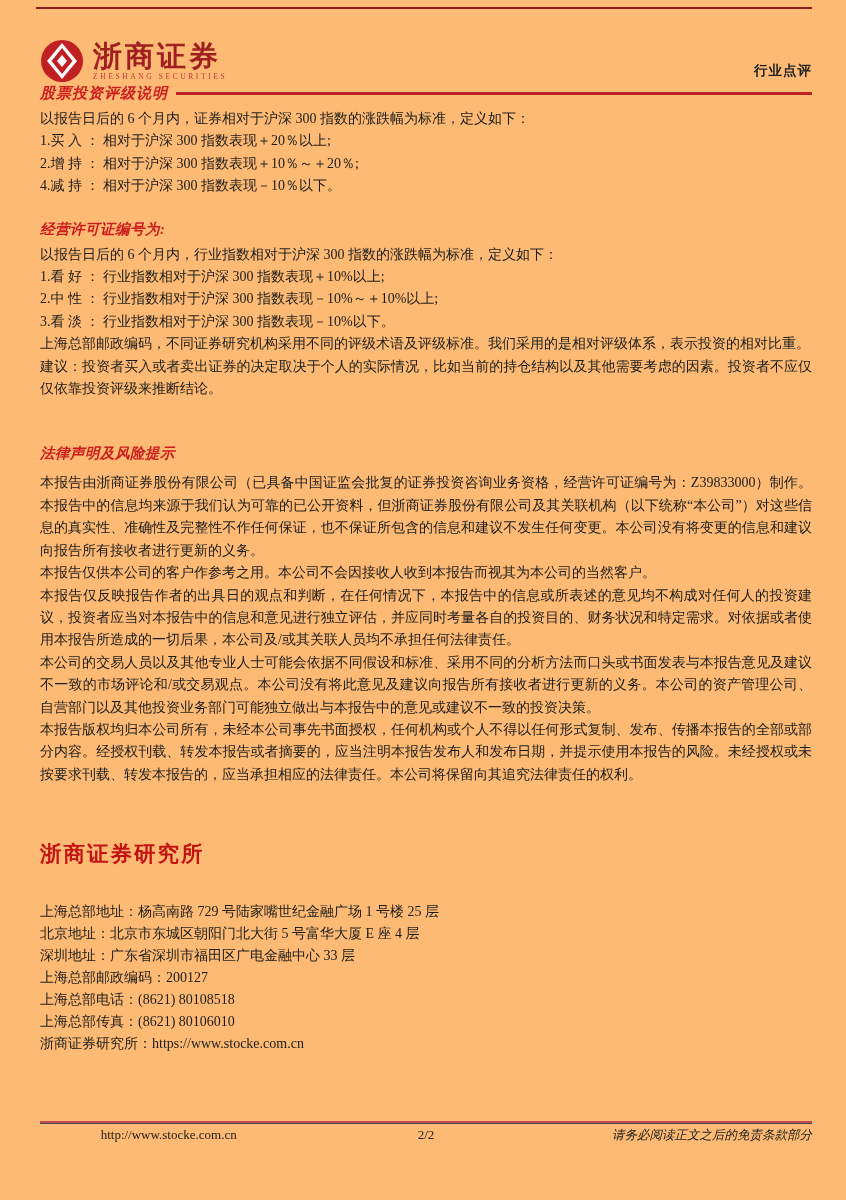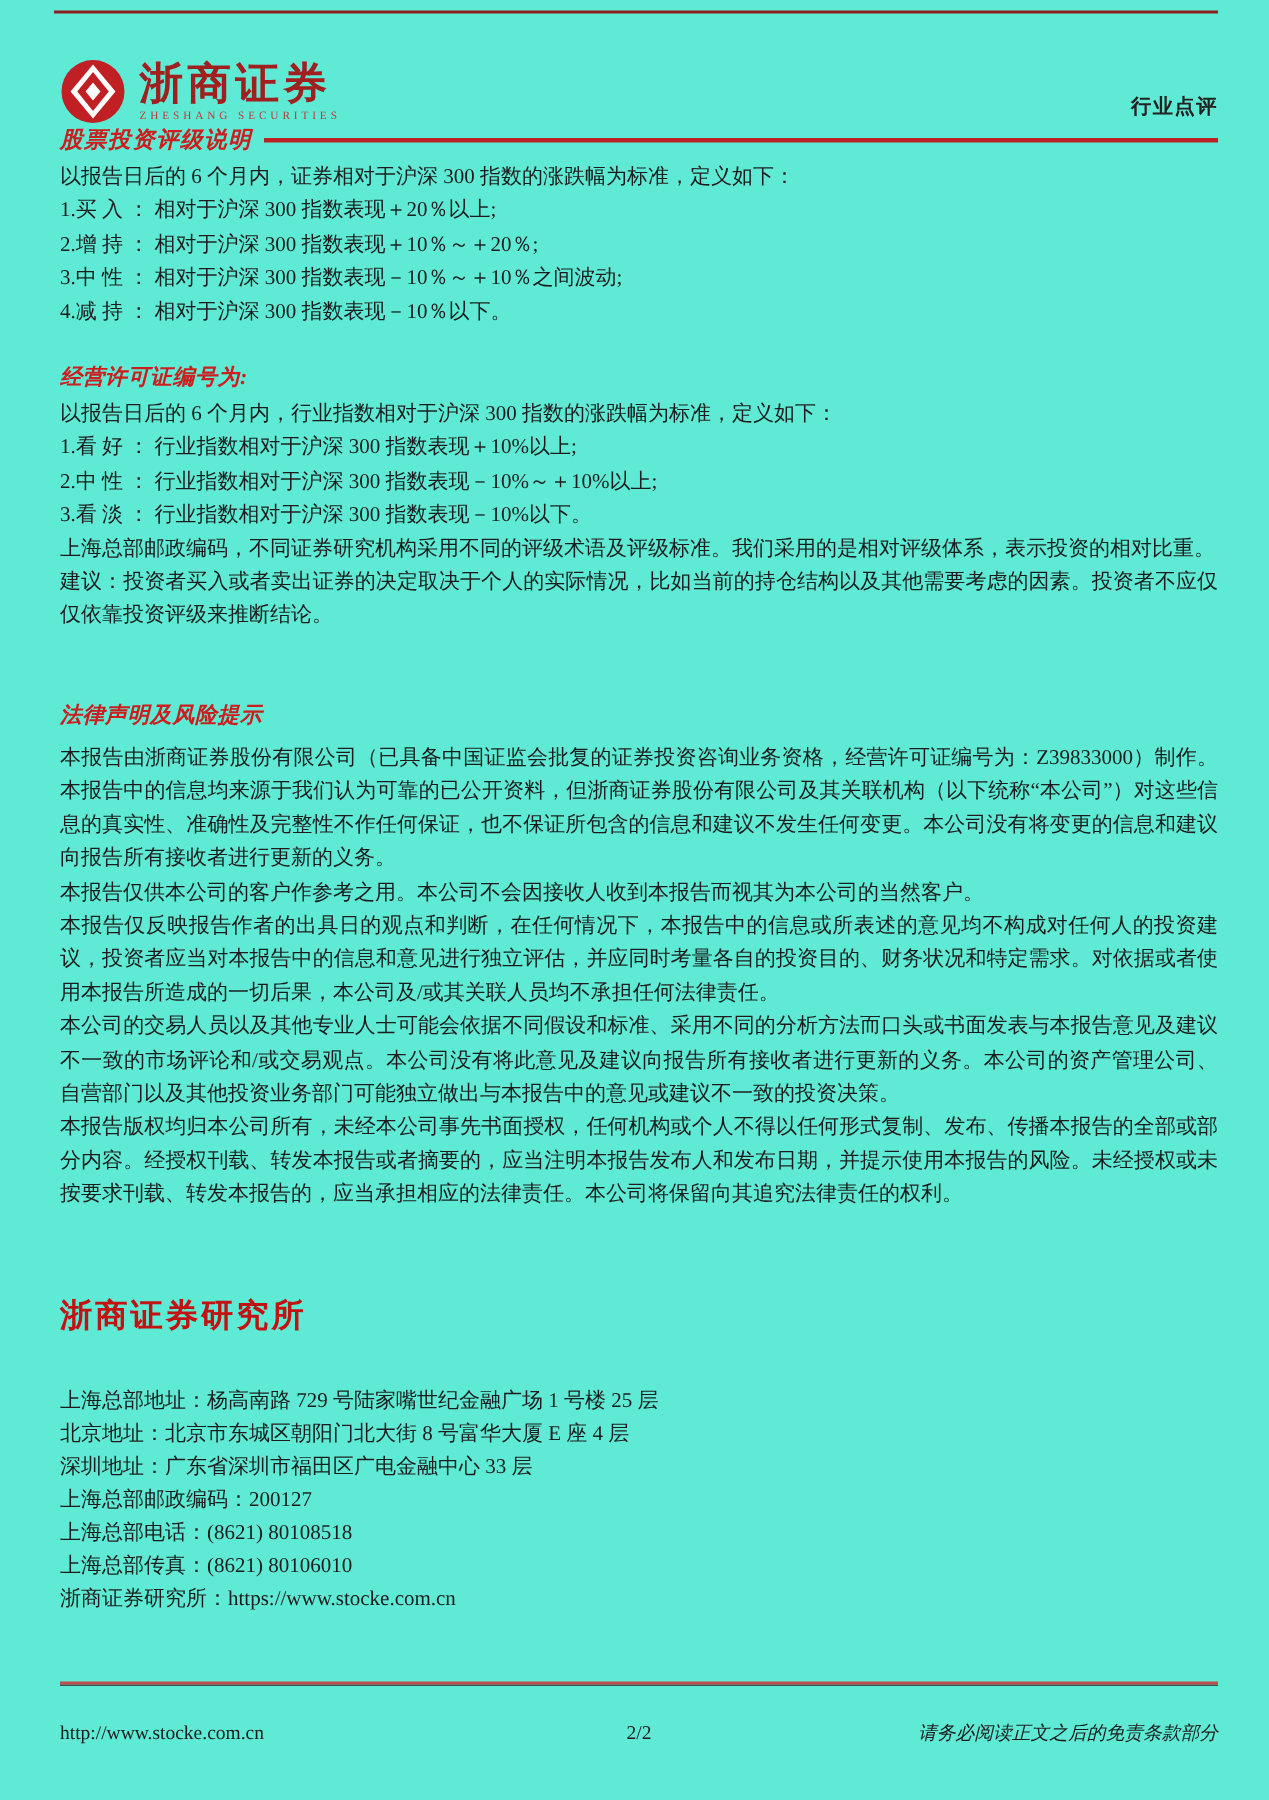--- a/index.html
+++ b/index.html
@@ -2,21 +2,21 @@
 <html><head>
 <meta charset="utf-8">
 <style>
   * { margin: 0; padding: 0; box-sizing: border-box; }
   html, body { background: #ffffff; }
   .page {
     position: relative;
     width: 846px;
     height: 1200px;
     margin: 0 auto;
-    background: #5eead4;
+    background: #fdba74;
     font-family: "Liberation Serif", "DejaVu Serif", serif;
     color: #1c1c1c;
     overflow: hidden;
   }
   .content { padding: 0 34px 0 40px; }
 
   .top-line {
     margin: 7px 34px 0 36px;
     border-top: 2px solid #8b1f1f;
   }
@@ -103,21 +103,21 @@
     height: 2px;
     border-top: 2.5px solid #bf4d4d;
     border-bottom: 1px solid #4d4d4d;
   }
   .footer-row {
     display: flex;
     align-items: baseline;
     margin-top: 3px;
     font-size: 13px;
   }
-  .footer-url { flex: 1; text-align: left; margin-top: 20px; }
+  .footer-url { flex: 1; text-align: center; }
   .footer-page { flex: 1; text-align: center; }
   .footer-disclaimer {
     flex: 1;
     text-align: right;
     font-style: italic;
     font-size: 12.5px;
     white-space: nowrap;
   }
 </style>
 </head>
@@ -146,42 +146,41 @@
     </div>
 
     <div class="title-rule-row">
       <span class="sec-title">股票投资评级说明</span>
       <span class="rule"></span>
     </div>
 
     <div class="gap-sm bodyline">以报告日后的 6 个月内，证券相对于沪深 300 指数的涨跌幅为标准，定义如下：</div>
     <div class="bodyline">1.买 入 ： 相对于沪深 300 指数表现＋20％以上;</div>
     <div class="bodyline">2.增 持 ： 相对于沪深 300 指数表现＋10％～＋20％;</div>
-    <div class="bodyline">3.中 性 ： 相对于沪深 300 指数表现－10％～＋10％之间波动;</div>
     <div class="bodyline">4.减 持 ： 相对于沪深 300 指数表现－10％以下。</div>
 
     <div class="sec-head gap-lg">经营许可证编号为:</div>
     <div class="gap-sm bodyline">以报告日后的 6 个月内，行业指数相对于沪深 300 指数的涨跌幅为标准，定义如下：</div>
     <div class="bodyline">1.看 好 ： 行业指数相对于沪深 300 指数表现＋10%以上;</div>
     <div class="bodyline">2.中 性 ： 行业指数相对于沪深 300 指数表现－10%～＋10%以上;</div>
     <div class="bodyline">3.看 淡 ： 行业指数相对于沪深 300 指数表现－10%以下。</div>
     <p class="bodyline">上海总部邮政编码，不同证券研究机构采用不同的评级术语及评级标准。我们采用的是相对评级体系，表示投资的相对比重。</p>
     <p class="bodyline">建议：投资者买入或者卖出证券的决定取决于个人的实际情况，比如当前的持仓结构以及其他需要考虑的因素。投资者不应仅仅依靠投资评级来推断结论。</p>
 
     <div class="sec-head gap-md">法律声明及风险提示</div>
     <p class="bodyline gap-p">本报告由浙商证券股份有限公司（已具备中国证监会批复的证券投资咨询业务资格，经营许可证编号为：Z39833000）制作。本报告中的信息均来源于我们认为可靠的已公开资料，但浙商证券股份有限公司及其关联机构（以下统称“本公司”）对这些信息的真实性、准确性及完整性不作任何保证，也不保证所包含的信息和建议不发生任何变更。本公司没有将变更的信息和建议向报告所有接收者进行更新的义务。</p>
     <p class="bodyline">本报告仅供本公司的客户作参考之用。本公司不会因接收人收到本报告而视其为本公司的当然客户。</p>
     <p class="bodyline">本报告仅反映报告作者的出具日的观点和判断，在任何情况下，本报告中的信息或所表述的意见均不构成对任何人的投资建议，投资者应当对本报告中的信息和意见进行独立评估，并应同时考量各自的投资目的、财务状况和特定需求。对依据或者使用本报告所造成的一切后果，本公司及/或其关联人员均不承担任何法律责任。</p>
     <p class="bodyline">本公司的交易人员以及其他专业人士可能会依据不同假设和标准、采用不同的分析方法而口头或书面发表与本报告意见及建议不一致的市场评论和/或交易观点。本公司没有将此意见及建议向报告所有接收者进行更新的义务。本公司的资产管理公司、自营部门以及其他投资业务部门可能独立做出与本报告中的意见或建议不一致的投资决策。</p>
     <p class="bodyline">本报告版权均归本公司所有，未经本公司事先书面授权，任何机构或个人不得以任何形式复制、发布、传播本报告的全部或部分内容。经授权刊载、转发本报告或者摘要的，应当注明本报告发布人和发布日期，并提示使用本报告的风险。未经授权或未按要求刊载、转发本报告的，应当承担相应的法律责任。本公司将保留向其追究法律责任的权利。</p>
 
     <div class="inst-title">浙商证券研究所</div>
     <div class="inst-lines">
       <div class="inst-line">上海总部地址：杨高南路 729 号陆家嘴世纪金融广场 1 号楼 25 层</div>
-      <div class="inst-line">北京地址：北京市东城区朝阳门北大街 8 号富华大厦 E 座 4 层</div>
+      <div class="inst-line">北京地址：北京市东城区朝阳门北大街 5 号富华大厦 E 座 4 层</div>
       <div class="inst-line">深圳地址：广东省深圳市福田区广电金融中心 33 层</div>
       <div class="inst-line">上海总部邮政编码：200127</div>
       <div class="inst-line">上海总部电话：(8621) 80108518</div>
       <div class="inst-line">上海总部传真：(8621) 80106010</div>
       <div class="inst-line">浙商证券研究所：https://www.stocke.com.cn</div>
     </div>
 
   </div>
 
   <div class="footer">

